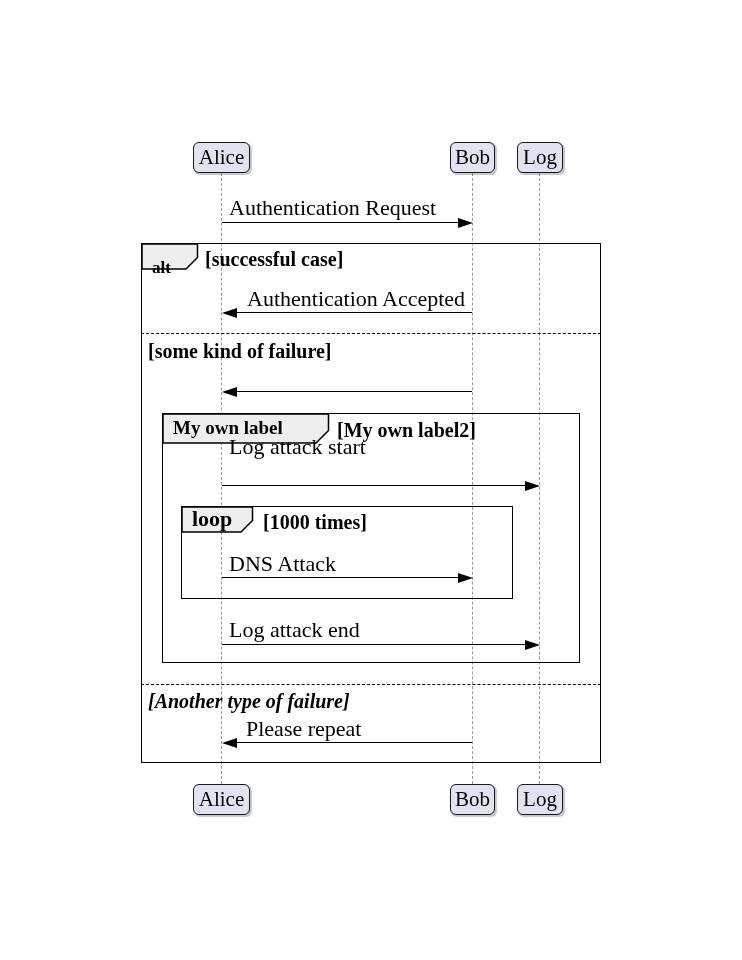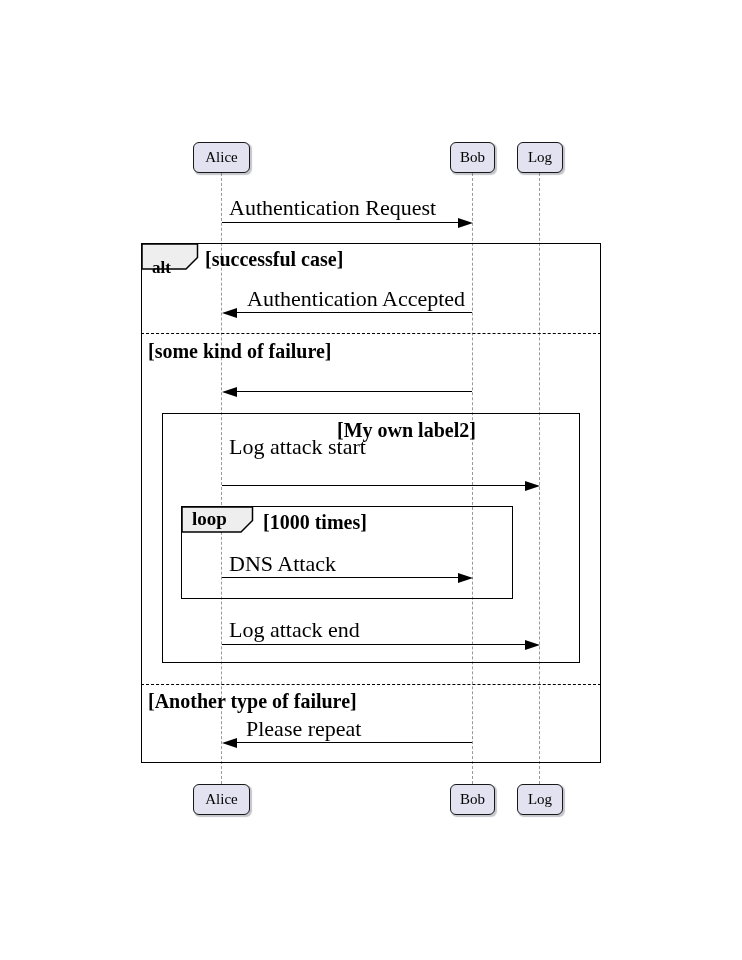--- a/index.html
+++ b/index.html
@@ -11,21 +11,21 @@
     color:#000;
     overflow:hidden;
   }
   
   .pbox{
     position:absolute;
     display:flex;align-items:center;justify-content:center;
     background:var(--participant-fill,#E2E2F0);
     border:1.5px solid var(--participant-border,#181818);
     border-radius:6px;
-    font-size:15px;line-height:1;
+    font-size:21px;line-height:1;
     box-shadow:1.5px 1.5px 1px rgba(90,90,110,0.35);
     box-sizing:border-box;
   }
   
   .lifeline{
     position:absolute;width:0;
     border-left:1px dashed var(--lifeline,#999);
   }
   
   .frame{
@@ -107,45 +107,51 @@
   <div class="mline" style="left:236px;top:312px;width:236px;"></div>
   <div class="ahead-l" style="left:222px;top:308px;"></div>
 
   <div class="divider" style="left:141px;top:333px;width:460px;"></div>
   <div class="guard" style="left:148px;top:339px;">[some kind of failure]</div>
 
   <div class="mline" style="left:236px;top:391px;width:236px;"></div>
   <div class="ahead-l" style="left:222px;top:387px;"></div>
 
   <div class="frame" style="left:162px;top:413px;width:418px;height:250px;"></div>
+  <div class="flabel" style="left:162px;top:413px;width:168px;height:31px;">
+    <svg width="168" height="31">
+      <path d="M1,1 H166.5 V17.5 L154,30 H1 Z" style="fill:var(--label-fill,#EEE);stroke:var(--frame-border,#000);stroke-width:1.5;"></path>
+    </svg>
+    <span class="ftext" style="font-size:19px;">My own label</span>
+  </div>
   <div class="guard" style="left:337px;top:418px;">[My own label2]</div>
 
   <div class="msg-label" style="left:229px;top:434px;">Log attack start</div>
   <div class="mline" style="left:222px;top:485px;width:303px;"></div>
   <div class="ahead-r" style="left:525px;top:481px;"></div>
 
   <div class="frame" style="left:181px;top:506px;width:332px;height:93px;"></div>
   <div class="flabel" style="left:181px;top:506px;width:73px;height:27px;">
     <svg width="73" height="27">
       <path d="M1,1 H71.5 V14.5 L60,26 H1 Z" style="fill:var(--label-fill,#EEE);stroke:var(--frame-border,#000);stroke-width:1.5;"></path>
     </svg>
-    <span class="ftext" style="font-size:19px;">loop</span>
+    <span class="ftext" style="font-size:22px;">loop</span>
   </div>
   <div class="guard" style="left:263px;top:510px;">[1000 times]</div>
 
   <div class="msg-label" style="left:229px;top:551px;">DNS Attack</div>
   <div class="mline" style="left:222px;top:577px;width:237px;"></div>
   <div class="ahead-r" style="left:458px;top:573px;"></div>
 
   <div class="msg-label" style="left:229px;top:617px;">Log attack end</div>
   <div class="mline" style="left:222px;top:644px;width:303px;"></div>
   <div class="ahead-r" style="left:525px;top:640px;"></div>
 
   <div class="divider" style="left:141px;top:684px;width:460px;"></div>
-  <div class="guard" style="left:148px;top:689px;">[Another type of failure]</div>
+  <div class="guard" style="left:148px;top:689px;font-style:italic;">[Another type of failure]</div>
 
   <div class="msg-label" style="left:246px;top:716px;">Please repeat</div>
   <div class="mline" style="left:236px;top:742px;width:236px;"></div>
   <div class="ahead-l" style="left:222px;top:738px;"></div>
 
   <div class="pbox" style="left:193px;top:784px;width:57px;height:31px;">
     <span>Alice</span>
   </div>
   <div class="pbox" style="left:450px;top:784px;width:45px;height:31px;">
     <span>Bob</span>

